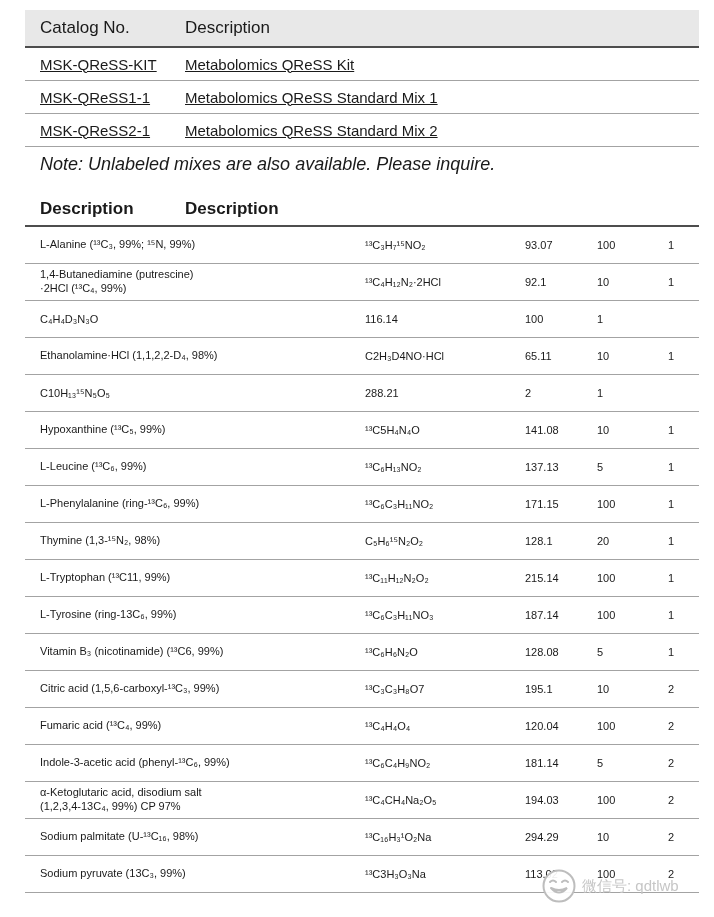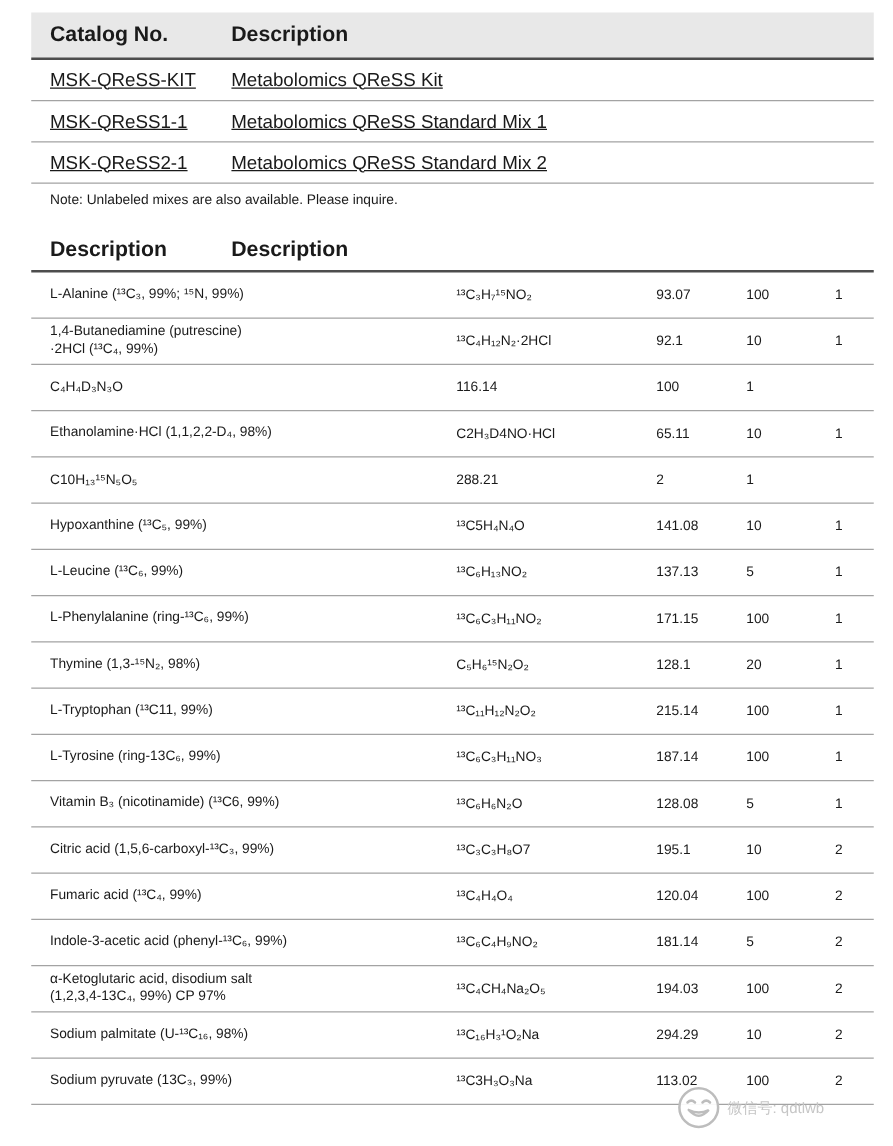--- a/index.html
+++ b/index.html
@@ -13,49 +13,49 @@
   body{
     width:714px;height:917px;background:#ffffff;position:relative;overflow:hidden;
     font-family:"Liberation Sans","DejaVu Sans",sans-serif;color:var(--text);
   }
   .page{position:absolute;left:25px;top:10px;width:674px;}
 
   
   .t1-header{
     display:grid;grid-template-columns:145px 1fr;align-items:center;
     background:var(--header-bg);min-height:38px;padding-left:15px;
-    font-weight:bold;font-size:17px;border-bottom:2px solid var(--rule-dark);
+    font-weight:normal;font-size:17px;border-bottom:2px solid var(--rule-dark);
     box-sizing:border-box;
   }
   .t1-row{
     display:grid;grid-template-columns:145px 1fr;align-items:center;
     min-height:33px;padding-left:15px;font-size:15px;
     border-bottom:1.5px solid var(--rule-light);box-sizing:border-box;text-decoration:underline;
   }
-  .note{font-size:11px;padding:7px 0 6px 15px;}
+  .note{font-size:18px;padding:7px 0 6px 15px;font-style:italic;}
 
   
   .t2-header{
     display:grid;grid-template-columns:145px 1fr;align-items:center;
     min-height:34px;padding-left:15px;margin-top:12px;
     font-weight:bold;font-size:17px;border-bottom:2px solid var(--rule-dark);
     box-sizing:border-box;
   }
   .t2-row{
     display:grid;grid-template-columns:325px 160px 72px 71px 1fr;align-items:center;
     min-height:37px;padding:2px 0 2px 15px;font-size:11px;
     border-bottom:1.5px solid var(--rule-light);box-sizing:border-box;
   }
   .t2-row .name{white-space:pre-line;line-height:1.25;padding-right:6px;}
   .cell{overflow:hidden;}
 
   
   .watermark{
     position:absolute;left:541px;top:868px;display:flex;align-items:center;gap:5px;
-    color:var(--watermark);font-size:12px;z-index:5;pointer-events:none;
+    color:var(--watermark);font-size:15px;z-index:5;pointer-events:none;
   }
   .watermark svg{display:block;}
 </style>
 </head>
 <body>
 
 <div class="page">
 
   <section>
     <div class="t1-header">

